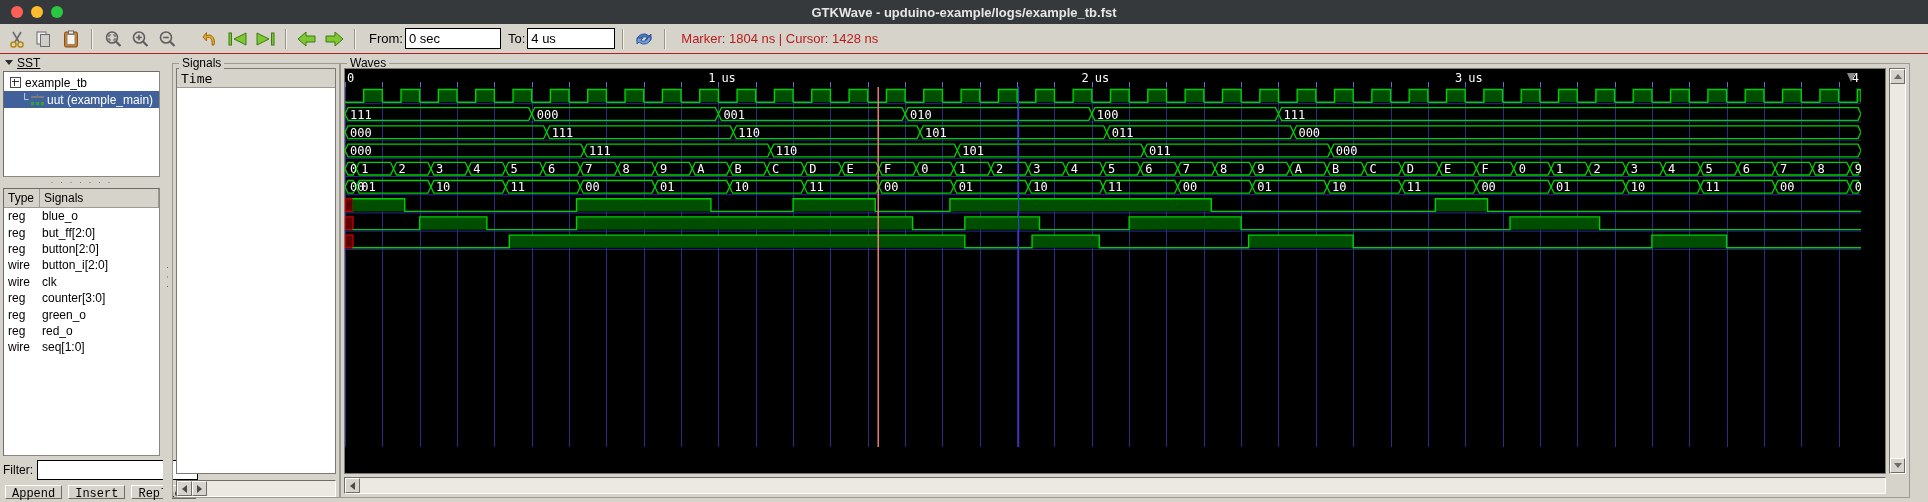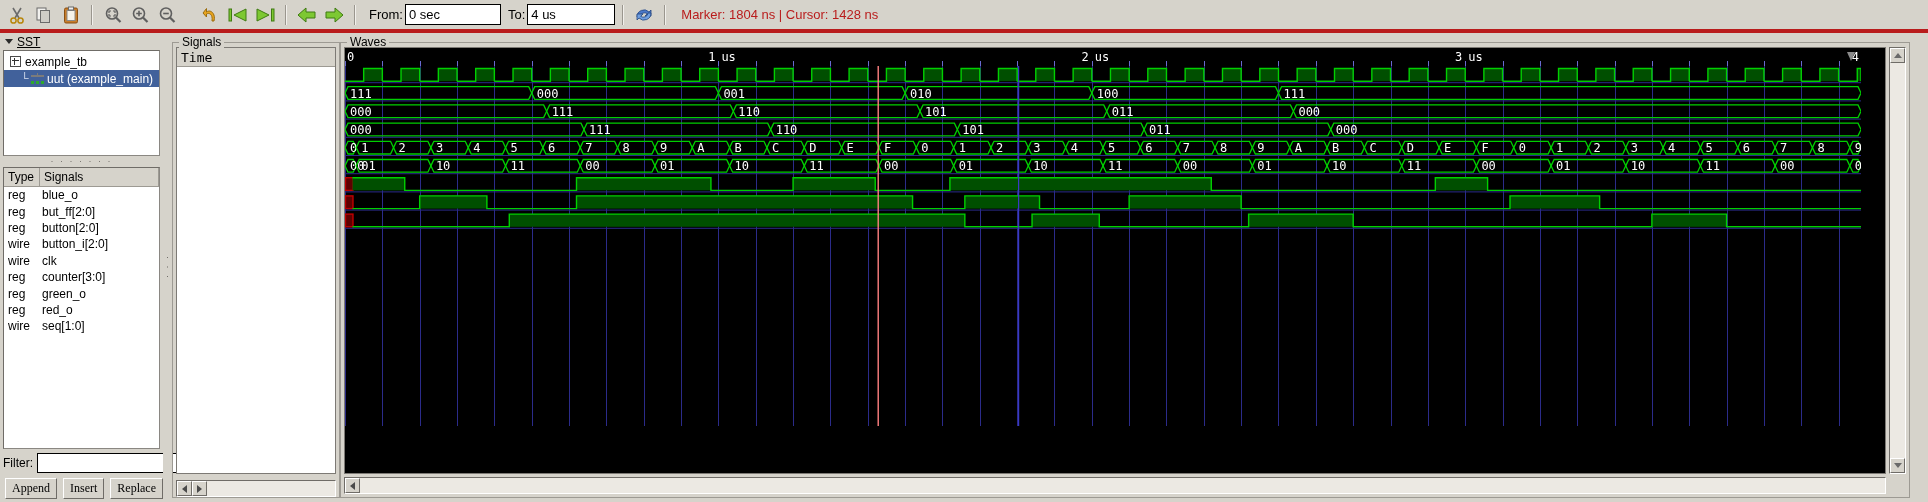--- a/index.html
+++ b/index.html
@@ -40,21 +40,21 @@
     display: flex; align-items: center; justify-content: center;
     color: #e6e6e6; font-size: 13px; font-weight: bold;
     pointer-events: none;
   }
 
   
   .toolbar {
     height: 29px;
     flex: 0 0 29px;
     background: #d6d3cb;
-    border-bottom: 4px solid #b91c1c;
+    border-bottom: 1px solid #b91c1c;
     display: flex; align-items: center;
     padding-left: 4px;
     gap: 1px;
   }
   .tb-btn {
     width: 26px; height: 25px;
     display: flex; align-items: center; justify-content: center;
   }
   .tb-sep {
     width: 1px; height: 20px; background: #9a968e;
@@ -211,27 +211,27 @@
     font-size: 12px; padding: 1px 2px;
     font-family: "Liberation Sans", sans-serif;
     outline: none;
   }
   .btn-row {
     display: flex; gap: 6px; margin-top: 4px;
     padding: 0 2px;
   }
   .gbtn {
     flex: 1 1 auto;
-    height: 21px;
+    height: 14px;
     background: #d6d3cb;
     border: 1px solid;
     border-color: #ffffff #6f6c67 #6f6c67 #ffffff;
     box-shadow: inset 0 0 0 1px #d6d3cb;
     font-size: 12px;
-    font-family: Liberation Serif, serif;
+    font-family: Liberation Mono, monospace;
     color: #000;
     cursor: default;
   }
 
   
   .vsplit {
     width: 9px; flex: 0 0 9px;
     display: flex; align-items: center; justify-content: center;
     background: #d6d3cb;
   }
@@ -378,20 +378,28 @@
     display: flex; align-items: center;
     box-sizing: border-box;
   }
   svg.wave { display: block; }
 </style>
 </head>
 <body>
 
 <div id="app">
 
+  <div class="titlebar">
+    <div class="traffic">
+      <div class="dot red"></div>
+      <div class="dot yellow"></div>
+      <div class="dot green"></div>
+    </div>
+    <div class="title-text">GTKWave - upduino-example/logs/example_tb.fst</div>
+  </div>
 
   <div class="toolbar">
     <div class="tb-btn">
       <svg width="20" height="20" viewBox="0 0 20 20">
         <path d="M6 3 L12 13 M14 3 L8 13" stroke="#6b6b6b" stroke-width="1.6" fill="none"></path>
         <circle cx="6.5" cy="15.5" r="2.6" fill="none" stroke="#b8860b" stroke-width="1.5"></circle>
         <circle cx="13.5" cy="15.5" r="2.6" fill="none" stroke="#b8860b" stroke-width="1.5"></circle>
       </svg>
     </div>
     <div class="tb-btn">

